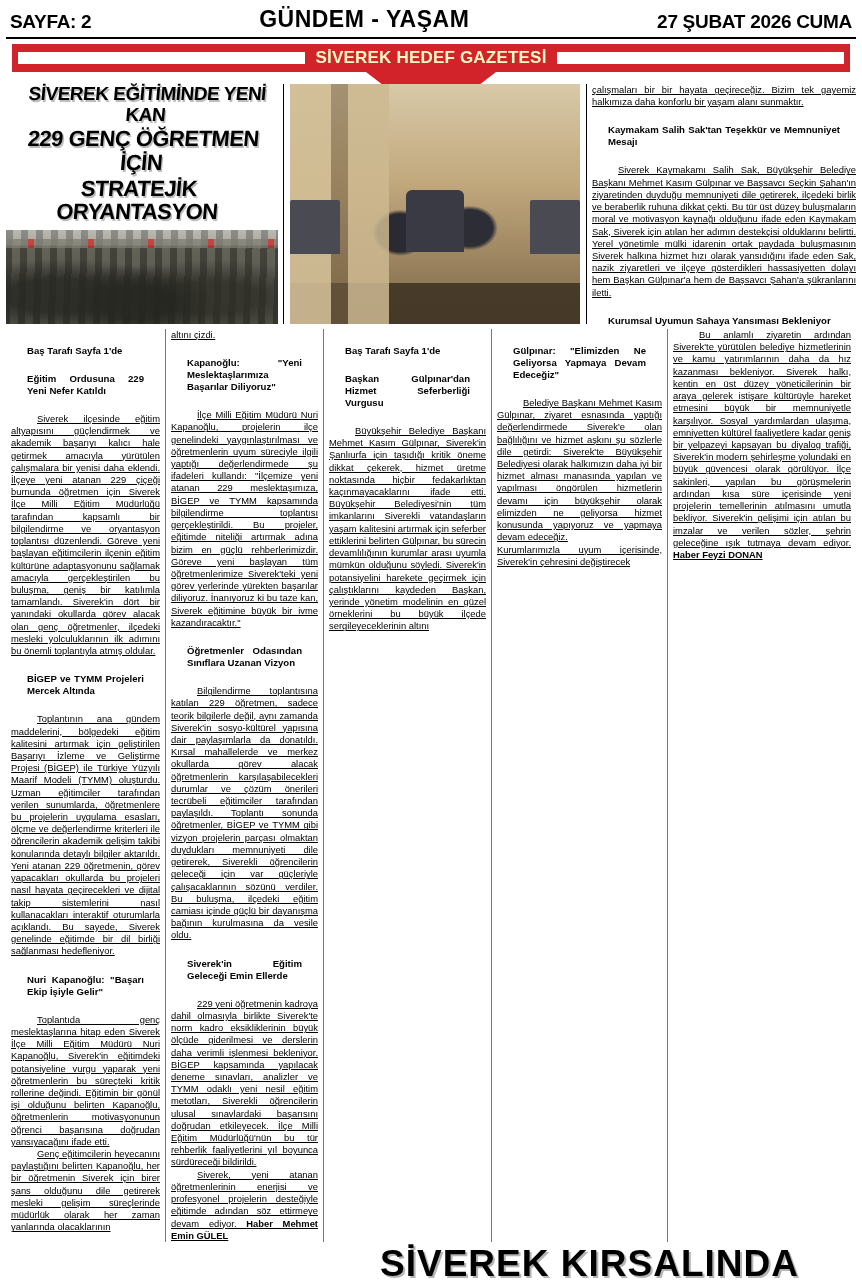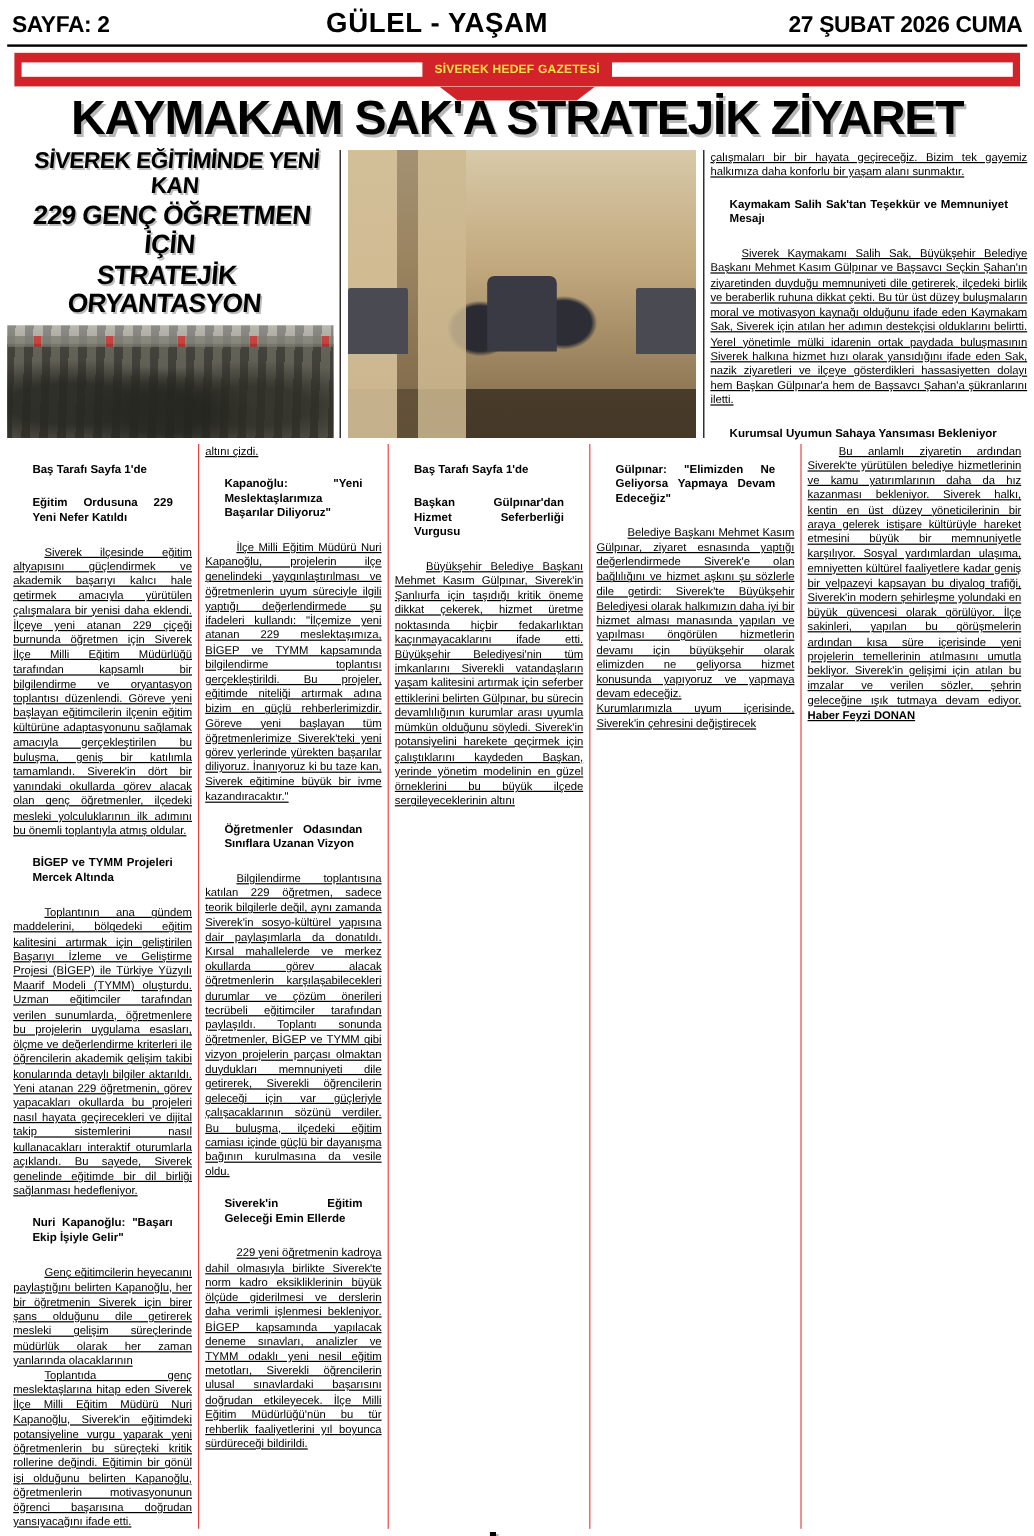--- a/index.html
+++ b/index.html
@@ -34,21 +34,21 @@
   .banner-wrap { position:relative; height:34px; margin-top:5px; }
   .banner {
     position:absolute; left:6px; right:6px; top:0; height:28px;
     background:#d2232a;
     display:flex; align-items:center; justify-content:center;
   }
   .banner .bar {
     flex:1; height:12px; background:#fff; margin:0 6px;
   }
   .banner .b-title {
-    color:#fde047; font-weight:bold; font-size:10px;
+    color:#fef9c3; font-weight:bold; font-size:17px;
     white-space:nowrap; letter-spacing:0.2px; padding:0 4px;
     font-family:"Liberation Sans", sans-serif;
   }
   .banner-tail {
     position:absolute; left:50%; transform:translateX(-50%);
     top:28px; width:130px; height:12px;
     background:#d2232a;
     clip-path: polygon(0 0, 100% 0, 88% 100%, 12% 100%);
   }
 
@@ -162,35 +162,34 @@
   }
   .headline2 div { font-size:37px; text-shadow:2px 2px 0 #b5b5b5; }
 </style>
 </head>
 <body>
 
 <div class="page">
 
   <div class="masthead">
     <div class="mh-left">SAYFA: 2</div>
-    <div class="mh-center">GÜLEL - YAŞAM</div>
+    <div class="mh-center">GÜNDEM - YAŞAM</div>
     <div class="mh-right">27 ŞUBAT 2026 CUMA</div>
   </div>
 
   <div class="banner-wrap">
     <div class="banner">
       <div class="bar"></div>
       <div class="b-title">SİVEREK HEDEF GAZETESİ</div>
       <div class="bar"></div>
     </div>
     <div class="banner-tail"></div>
   </div>
 
   <div class="headline">
-    <span class="l2">KAYMAKAM SAK'A STRATEJİK ZİYARET</span>
   </div>
 
   <div class="feature">
 
     <div class="feature-left">
       <div class="sub-headline">
         <div class="sh1">SİVEREK EĞİTİMİNDE YENİ KAN</div>
         <div class="sh2">229 GENÇ ÖĞRETMEN İÇİN</div>
         <div class="sh3">STRATEJİK ORYANTASYON</div>
       </div>
@@ -209,32 +208,33 @@
 
   <div class="cols">
 
     <div class="c c1 col-text">
       <h4>Baş Tarafı Sayfa 1'de</h4>
       <h4>Eğitim Ordusuna 229 Yeni Nefer Katıldı</h4>
       <p>Siverek ilçesinde eğitim altyapısını güçlendirmek ve akademik başarıyı kalıcı hale getirmek amacıyla yürütülen çalışmalara bir yenisi daha eklendi. İlçeye yeni atanan 229 çiçeği burnunda öğretmen için Siverek İlçe Milli Eğitim Müdürlüğü tarafından kapsamlı bir bilgilendirme ve oryantasyon toplantısı düzenlendi. Göreve yeni başlayan eğitimcilerin ilçenin eğitim kültürüne adaptasyonunu sağlamak amacıyla gerçekleştirilen bu buluşma, geniş bir katılımla tamamlandı. Siverek'in dört bir yanındaki okullarda görev alacak olan genç öğretmenler, ilçedeki mesleki yolculuklarının ilk adımını bu önemli toplantıyla atmış oldular.</p>
       <h4>BİGEP ve TYMM Projeleri Mercek Altında</h4>
       <p>Toplantının ana gündem maddelerini, bölgedeki eğitim kalitesini artırmak için geliştirilen Başarıyı İzleme ve Geliştirme Projesi (BİGEP) ile Türkiye Yüzyılı Maarif Modeli (TYMM) oluşturdu. Uzman eğitimciler tarafından verilen sunumlarda, öğretmenlere bu projelerin uygulama esasları, ölçme ve değerlendirme kriterleri ile öğrencilerin akademik gelişim takibi konularında detaylı bilgiler aktarıldı. Yeni atanan 229 öğretmenin, görev yapacakları okullarda bu projeleri nasıl hayata geçirecekleri ve dijital takip sistemlerini nasıl kullanacakları interaktif oturumlarla açıklandı. Bu sayede, Siverek genelinde eğitimde bir dil birliği sağlanması hedefleniyor.</p>
       <h4>Nuri Kapanoğlu: "Başarı Ekip İşiyle Gelir"</h4>
+      <p>Toplantıda genç meslektaşlarına hitap eden Siverek İlçe Milli Eğitim Müdürü Nuri Kapanoğlu, Siverek'in eğitimdeki potansiyeline vurgu yaparak yeni öğretmenlerin bu süreçteki kritik rollerine değindi. Eğitimin bir gönül işi olduğunu belirten Kapanoğlu, öğretmenlerin motivasyonunun öğrenci başarısına doğrudan yansıyacağını ifade etti.</p>
       <p>Genç eğitimcilerin heyecanını paylaştığını belirten Kapanoğlu, her bir öğretmenin Siverek için birer şans olduğunu dile getirerek mesleki gelişim süreçlerinde müdürlük olarak her zaman yanlarında olacaklarının</p>
-      <p>Toplantıda genç meslektaşlarına hitap eden Siverek İlçe Milli Eğitim Müdürü Nuri Kapanoğlu, Siverek'in eğitimdeki potansiyeline vurgu yaparak yeni öğretmenlerin bu süreçteki kritik rollerine değindi. Eğitimin bir gönül işi olduğunu belirten Kapanoğlu, öğretmenlerin motivasyonunun öğrenci başarısına doğrudan yansıyacağını ifade etti.</p>
     </div>
 
     <div class="c c2 col-text">
       <p class="noind">altını çizdi.</p>
       <h4>Kapanoğlu: "Yeni Meslektaşlarımıza Başarılar Diliyoruz"</h4>
       <p>İlçe Milli Eğitim Müdürü Nuri Kapanoğlu, projelerin ilçe genelindeki yaygınlaştırılması ve öğretmenlerin uyum süreciyle ilgili yaptığı değerlendirmede şu ifadeleri kullandı: "İlçemize yeni atanan 229 meslektaşımıza, BİGEP ve TYMM kapsamında bilgilendirme toplantısı gerçekleştirildi. Bu projeler, eğitimde niteliği artırmak adına bizim en güçlü rehberlerimizdir. Göreve yeni başlayan tüm öğretmenlerimize Siverek'teki yeni görev yerlerinde yürekten başarılar diliyoruz. İnanıyoruz ki bu taze kan, Siverek eğitimine büyük bir ivme kazandıracaktır."</p>
       <h4>Öğretmenler Odasından Sınıflara Uzanan Vizyon</h4>
       <p>Bilgilendirme toplantısına katılan 229 öğretmen, sadece teorik bilgilerle değil, aynı zamanda Siverek'in sosyo-kültürel yapısına dair paylaşımlarla da donatıldı. Kırsal mahallelerde ve merkez okullarda görev alacak öğretmenlerin karşılaşabilecekleri durumlar ve çözüm önerileri tecrübeli eğitimciler tarafından paylaşıldı. Toplantı sonunda öğretmenler, BİGEP ve TYMM gibi vizyon projelerin parçası olmaktan duydukları memnuniyeti dile getirerek, Siverekli öğrencilerin geleceği için var güçleriyle çalışacaklarının sözünü verdiler. Bu buluşma, ilçedeki eğitim camiası içinde güçlü bir dayanışma bağının kurulmasına da vesile oldu.</p>
       <h4>Siverek'in Eğitim Geleceği Emin Ellerde</h4>
       <p>229 yeni öğretmenin kadroya dahil olmasıyla birlikte Siverek'te norm kadro eksikliklerinin büyük ölçüde giderilmesi ve derslerin daha verimli işlenmesi bekleniyor. BİGEP kapsamında yapılacak deneme sınavları, analizler ve TYMM odaklı yeni nesil eğitim metotları, Siverekli öğrencilerin ulusal sınavlardaki başarısını doğrudan etkileyecek. İlçe Milli Eğitim Müdürlüğü'nün bu tür rehberlik faaliyetlerini yıl boyunca sürdüreceği bildirildi.</p>
+      <p><span>Siverek, yeni atanan öğretmenlerinin enerjisi ve profesyonel projelerin desteğiyle eğitimde adından söz ettirmeye devam ediyor. </span><b>Haber Mehmet Emin GÜLEL</b></p>
     </div>
 
     <div class="c c3 col-text">
       <h4>Baş Tarafı Sayfa 1'de</h4>
       <h4>Başkan Gülpınar'dan Hizmet Seferberliği Vurgusu</h4>
       <p>Büyükşehir Belediye Başkanı Mehmet Kasım Gülpınar, Siverek'in Şanlıurfa için taşıdığı kritik öneme dikkat çekerek, hizmet üretme noktasında hiçbir fedakarlıktan kaçınmayacaklarını ifade etti. Büyükşehir Belediyesi'nin tüm imkanlarını Siverekli vatandaşların yaşam kalitesini artırmak için seferber ettiklerini belirten Gülpınar, bu sürecin devamlılığının kurumlar arası uyumla mümkün olduğunu söyledi. Siverek'in potansiyelini harekete geçirmek için çalıştıklarını kaydeden Başkan, yerinde yönetim modelinin en güzel örneklerini bu büyük ilçede sergileyeceklerinin altını</p>
     </div>
 
     <div class="c c4 col-text">
       <h4>Gülpınar: "Elimizden Ne Geliyorsa Yapmaya Devam Edeceğiz"</h4>

